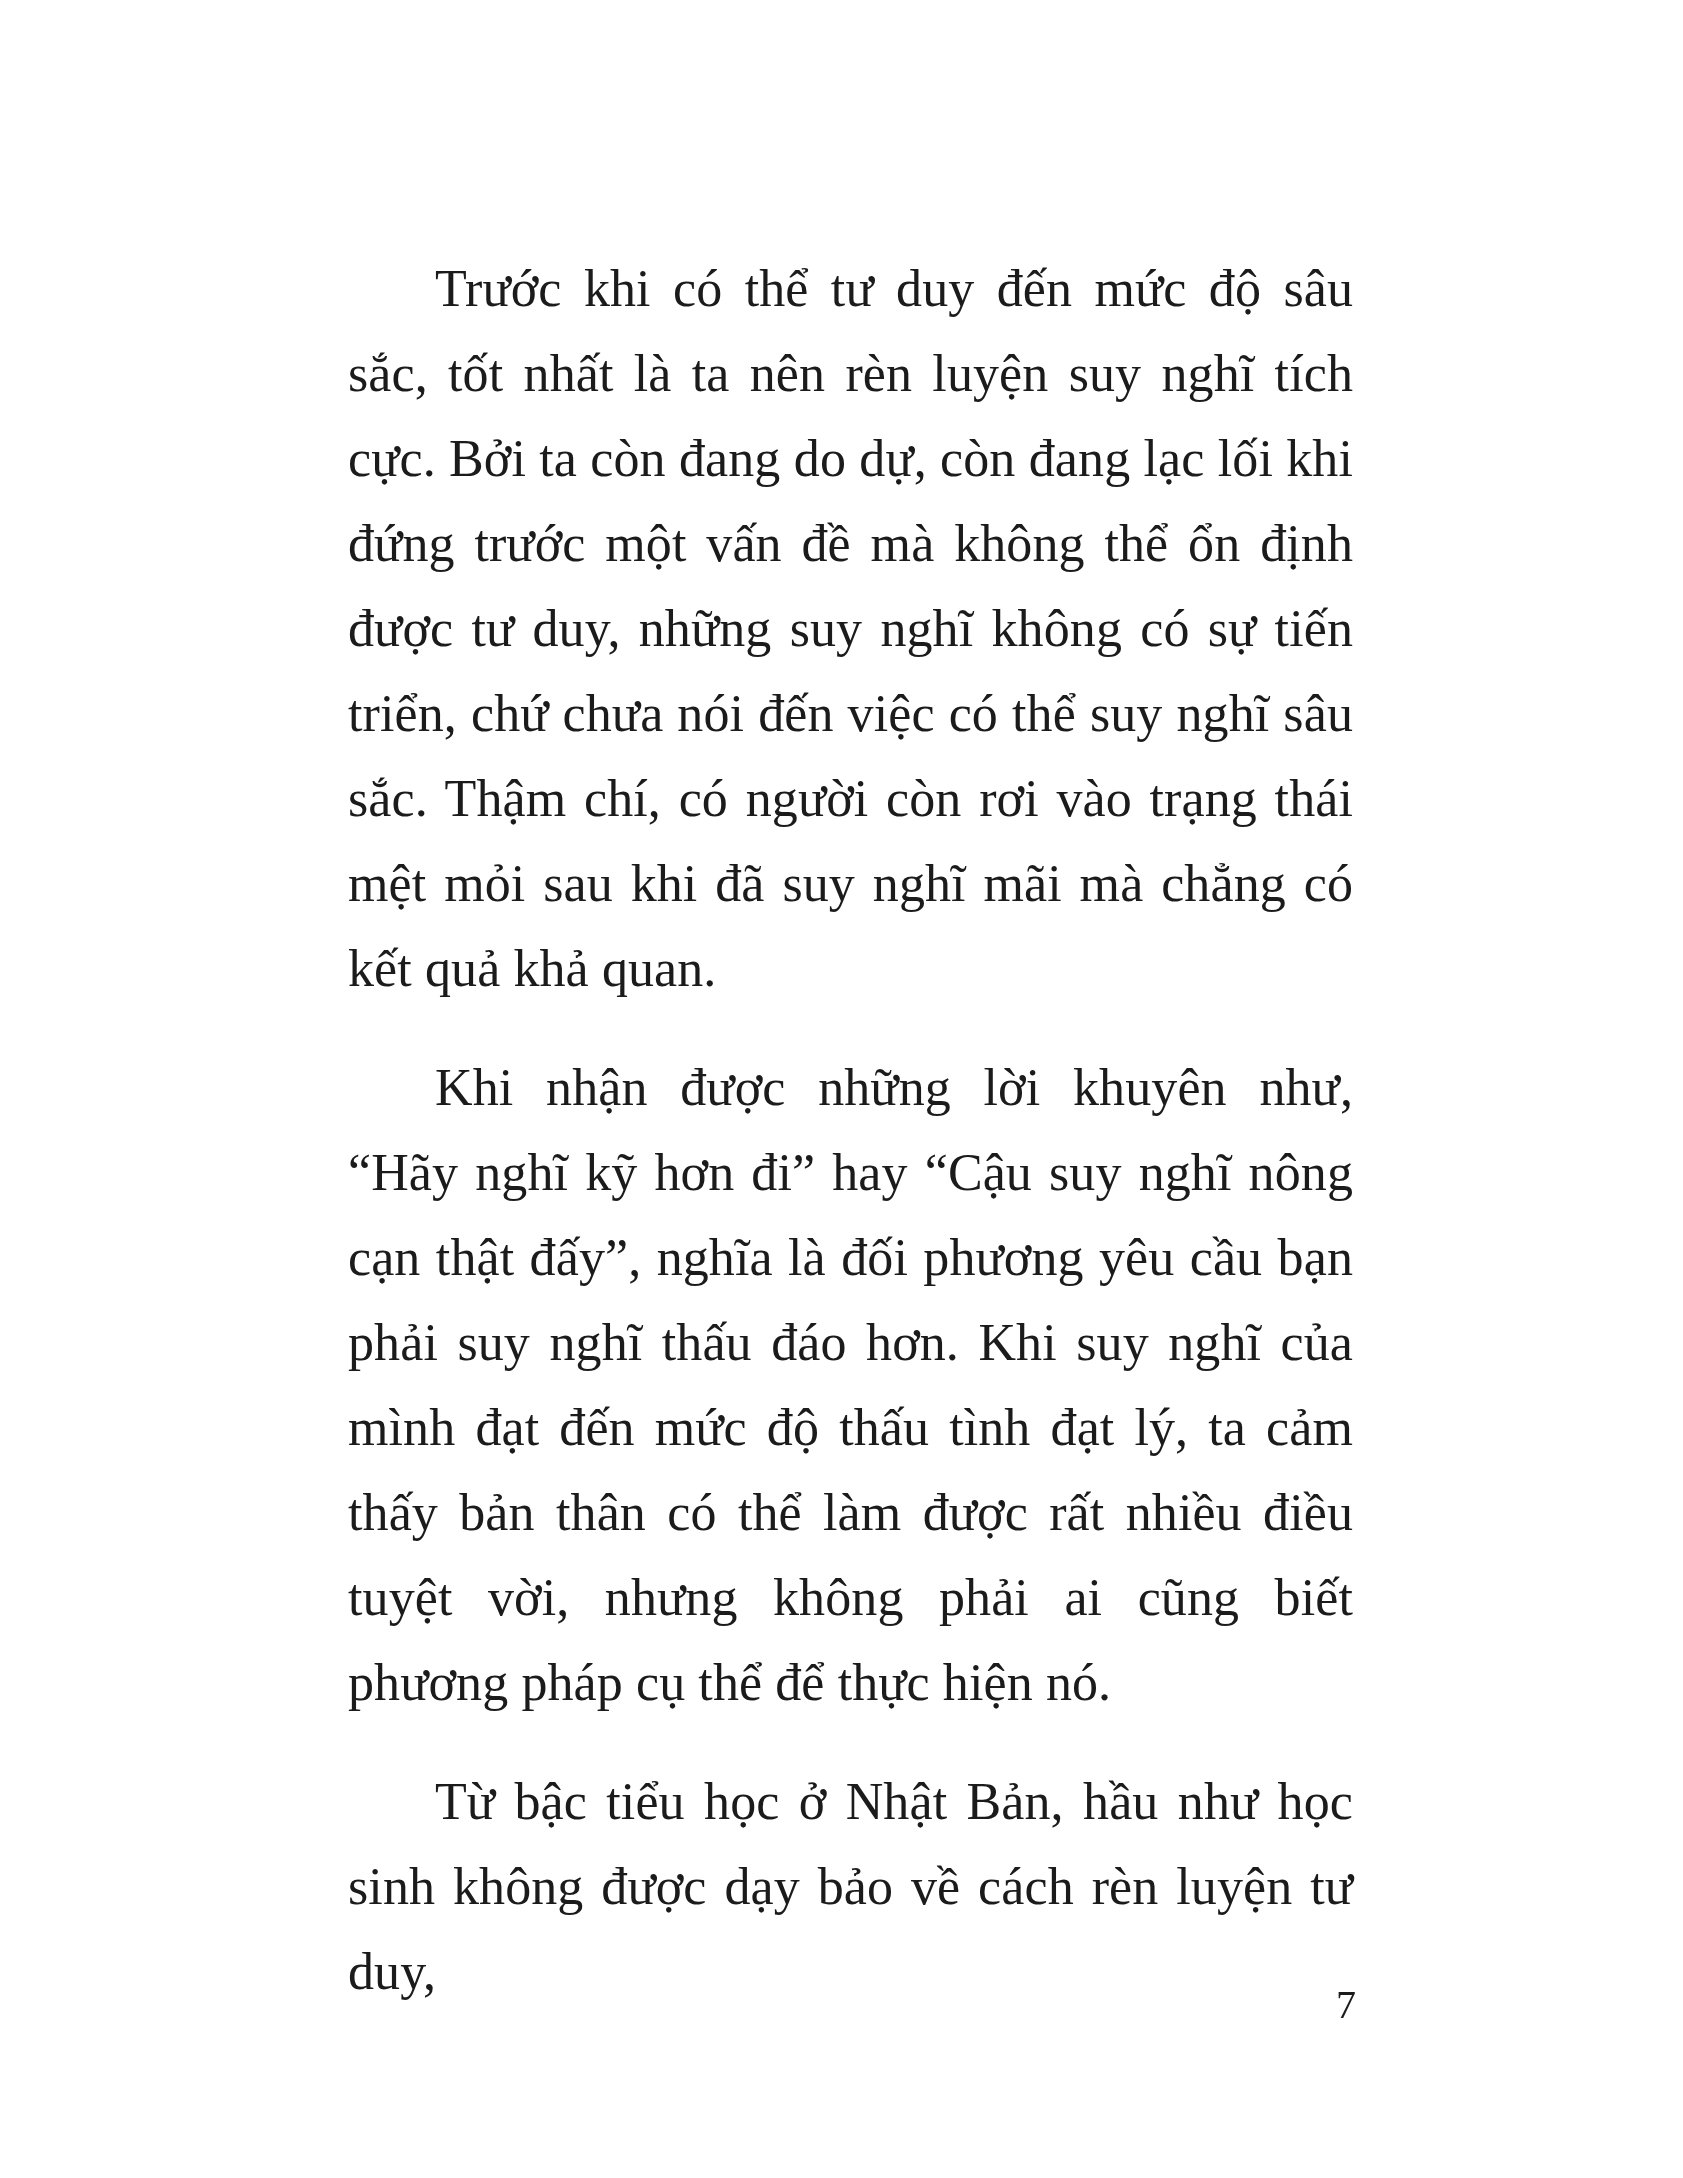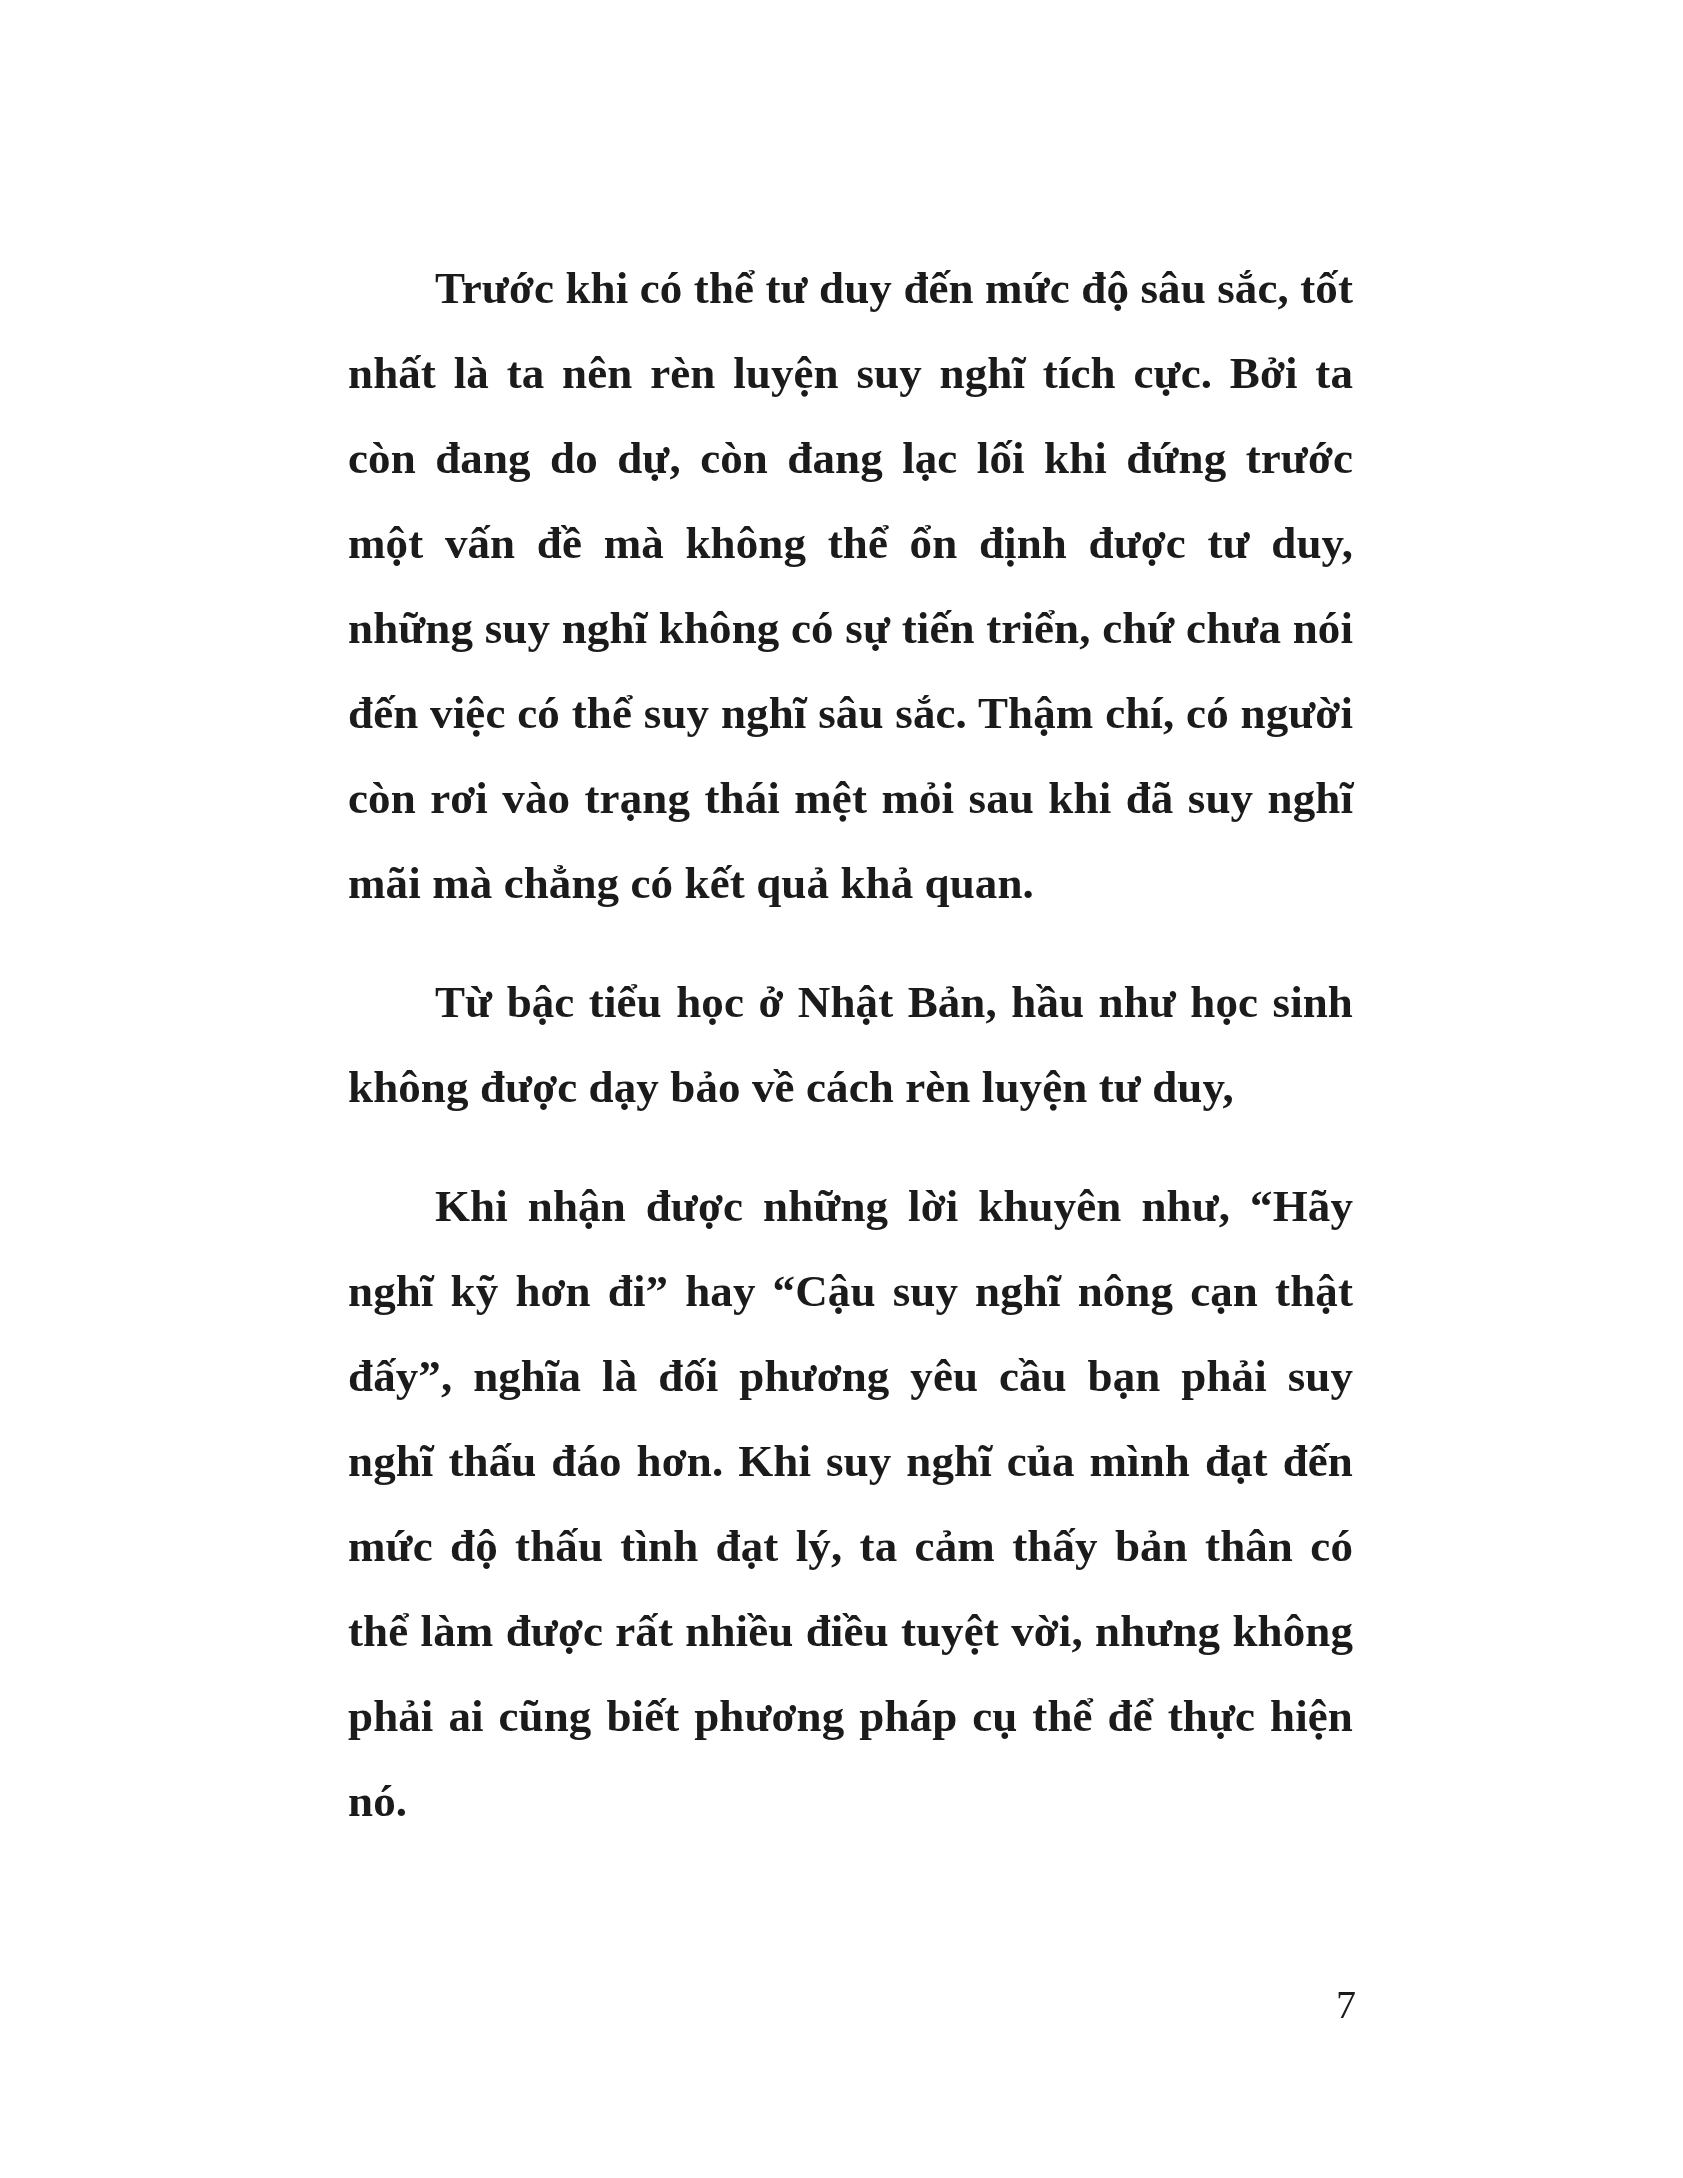--- a/index.html
+++ b/index.html
@@ -25,27 +25,27 @@
 
   .text-column {
     position: absolute;
     left: 348px;
     top: 246px;
     width: 1005px;
   }
 
   .para {
     margin: 0 0 34px 0;
-    font-size: 45px;
+    font-size: 52px;
     line-height: 85px;
     text-align: justify;
     text-justify: inter-word;
     text-indent: 87px;
     color: #1b1b1b;
-    font-weight: 700;
+    font-weight: 400;
     letter-spacing: 0.1px;
     -webkit-font-smoothing: antialiased;
   }
 
   .para:last-of-type {
     margin-bottom: 0;
   }
 
   
   .para.justify-all {
@@ -65,22 +65,22 @@
 </head>
 <body>
 
 <div class="page">
 
   <div class="text-column">
 
     <p class="para">Trước khi có thể tư duy đến mức độ sâu sắc, tốt nhất là ta nên rèn luyện suy nghĩ tích cực. Bởi ta còn đang do dự, còn đang lạc lối khi đứng trước một vấn đề mà không thể ổn định được tư duy, những suy nghĩ không có sự tiến triển, chứ chưa nói đến việc có thể suy nghĩ sâu sắc. Thậm chí, có người còn rơi vào trạng thái mệt mỏi sau khi đã suy nghĩ mãi mà chẳng có kết quả khả quan.</p>
 
 
+    <p class="para">Khi nhận được những lời khuyên như, “Hãy nghĩ kỹ hơn đi” hay “Cậu suy nghĩ nông cạn thật đấy”, nghĩa là đối phương yêu cầu bạn phải suy nghĩ thấu đáo hơn. Khi suy nghĩ của mình đạt đến mức độ thấu tình đạt lý, ta cảm thấy bản thân có thể làm được rất nhiều điều tuyệt vời, nhưng không phải ai cũng biết phương pháp cụ thể để thực hiện nó.</p>
+
     <p class="para justify-all">Từ bậc tiểu học ở Nhật Bản, hầu như học sinh không được dạy bảo về cách rèn luyện tư duy,</p>
-
-    <p class="para">Khi nhận được những lời khuyên như, “Hãy nghĩ kỹ hơn đi” hay “Cậu suy nghĩ nông cạn thật đấy”, nghĩa là đối phương yêu cầu bạn phải suy nghĩ thấu đáo hơn. Khi suy nghĩ của mình đạt đến mức độ thấu tình đạt lý, ta cảm thấy bản thân có thể làm được rất nhiều điều tuyệt vời, nhưng không phải ai cũng biết phương pháp cụ thể để thực hiện nó.</p>
 
   </div>
 
   <div class="page-number">7</div>
 
 </div>
 
 
 </body></html>

